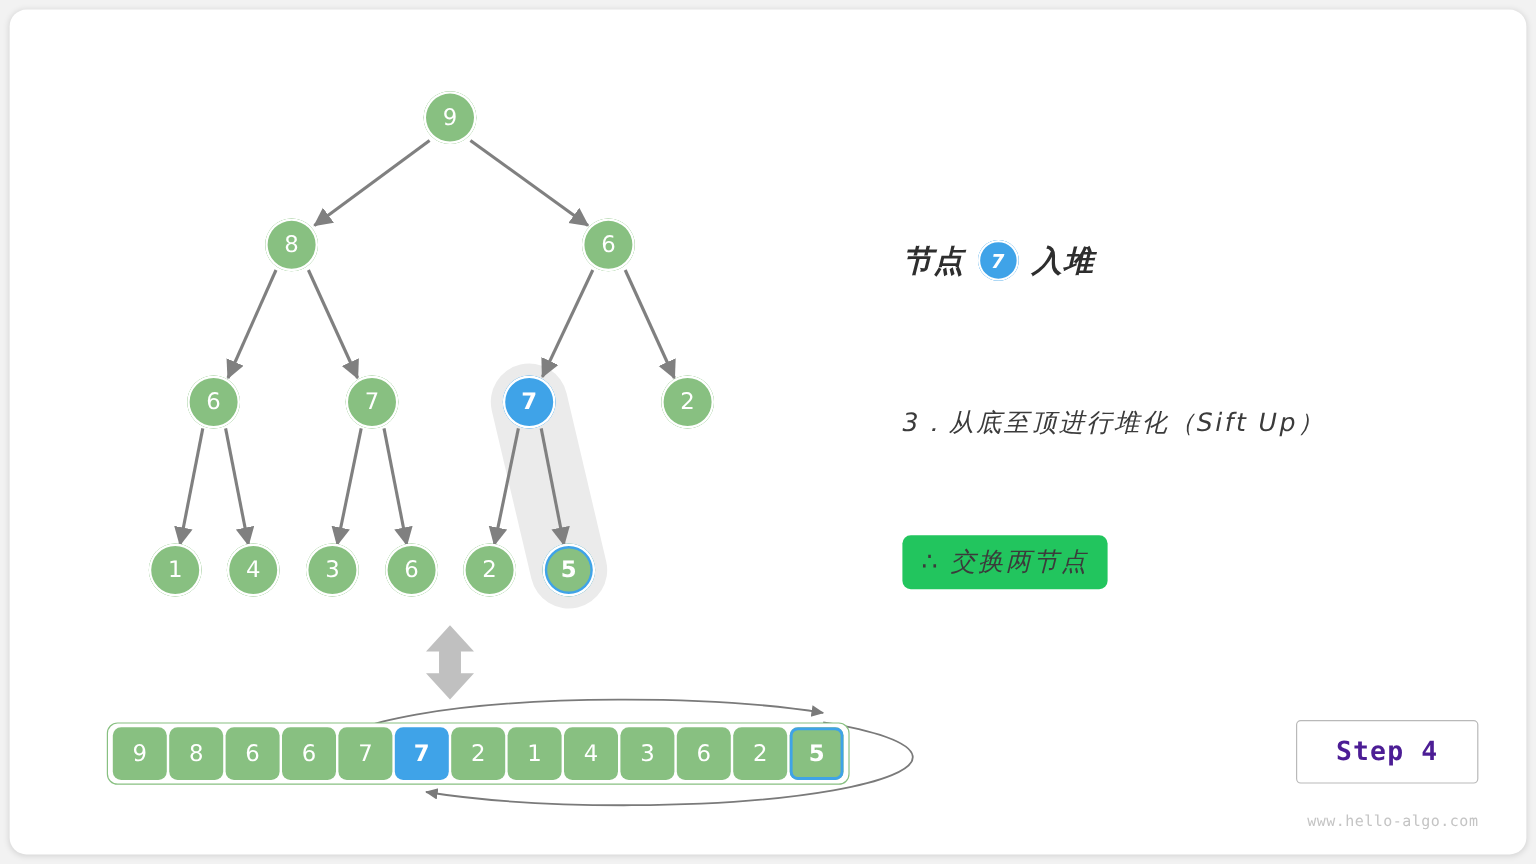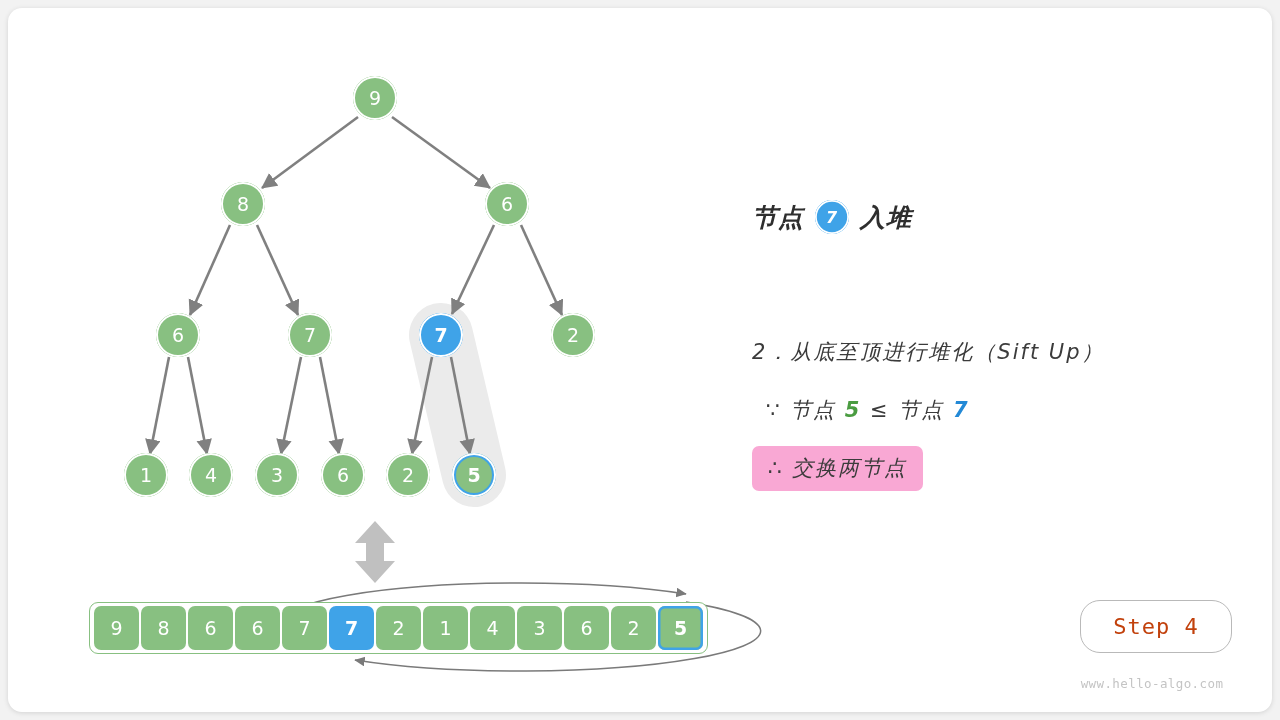--- a/index.html
+++ b/index.html
@@ -102,39 +102,39 @@
   }
   .step-line .num { font-weight: bold; }
   .num.blue { color: #2389d6; }
   .num.green { color: #4a9c41; }
 
   .row-1 { position: absolute; left: 0px;  top: 88px; }
   .row-2 { position: absolute; left: 0px;  top: 142px; }
   .row-3 { position: absolute; left: 14px; top: 200px; }
   .row-4 {
     position: absolute; left: 0px; top: 250px;
-    background: #f9a8d4; border-radius: 7px;
+    background: #22c55e; border-radius: 7px;
     padding: 8px 16px 9px 16px;
   }
 
   
   #step-badge {
     position: absolute; left: 1080px; top: 600px;
     width: 152px; height: 53px;
     border: 1.4px solid #b9b9b9;
-    border-radius: 20px;
+    border-radius: 4px;
     display: flex; align-items: center; justify-content: center;
     font-family: "DejaVu Sans Mono", "Liberation Mono", monospace;
-    font-size: 22px; font-weight: normal; color: #c2410c;
+    font-size: 22px; font-weight: bold; color: #4c1d95;
     letter-spacing: 1px;
     background: #ffffff;
   }
   #footer {
     position: absolute; left: 1072px; top: 676px;
-    width: 160px; text-align: center;
+    width: 160px; text-align: right;
     font-family: "DejaVu Sans Mono", "Liberation Mono", monospace;
     font-size: 12.5px; color: #c4c4c4;
     letter-spacing: 0.4px;
   }
 </style>
 </head>
 <body>
 
 <div id="root">
   <div class="card"></div>
@@ -213,31 +213,23 @@
 
   <div id="panel">
     <div id="panel-title">
       <span>节点</span>
       <span class="badge">7</span>
       <span>入堆</span>
     </div>
 
 
     <div class="step-line row-2">
-      <span>2．从底至顶进行堆化（Sift Up）</span>
+      <span>3．从底至顶进行堆化（Sift Up）</span>
     </div>
 
-    <div class="step-line row-3">
-      <span>∵</span>
-      <span>节点</span>
-      <span class="num green">5</span>
-      <span>≤</span>
-      <span>节点</span>
-      <span class="num blue">7</span>
-    </div>
 
     <div class="step-line row-4">
       <span>∴</span>
       <span>交换两节点</span>
     </div>
   </div>
 
   <div id="step-badge">Step 4</div>
   <div id="footer">www.hello-algo.com</div>
 </div>

